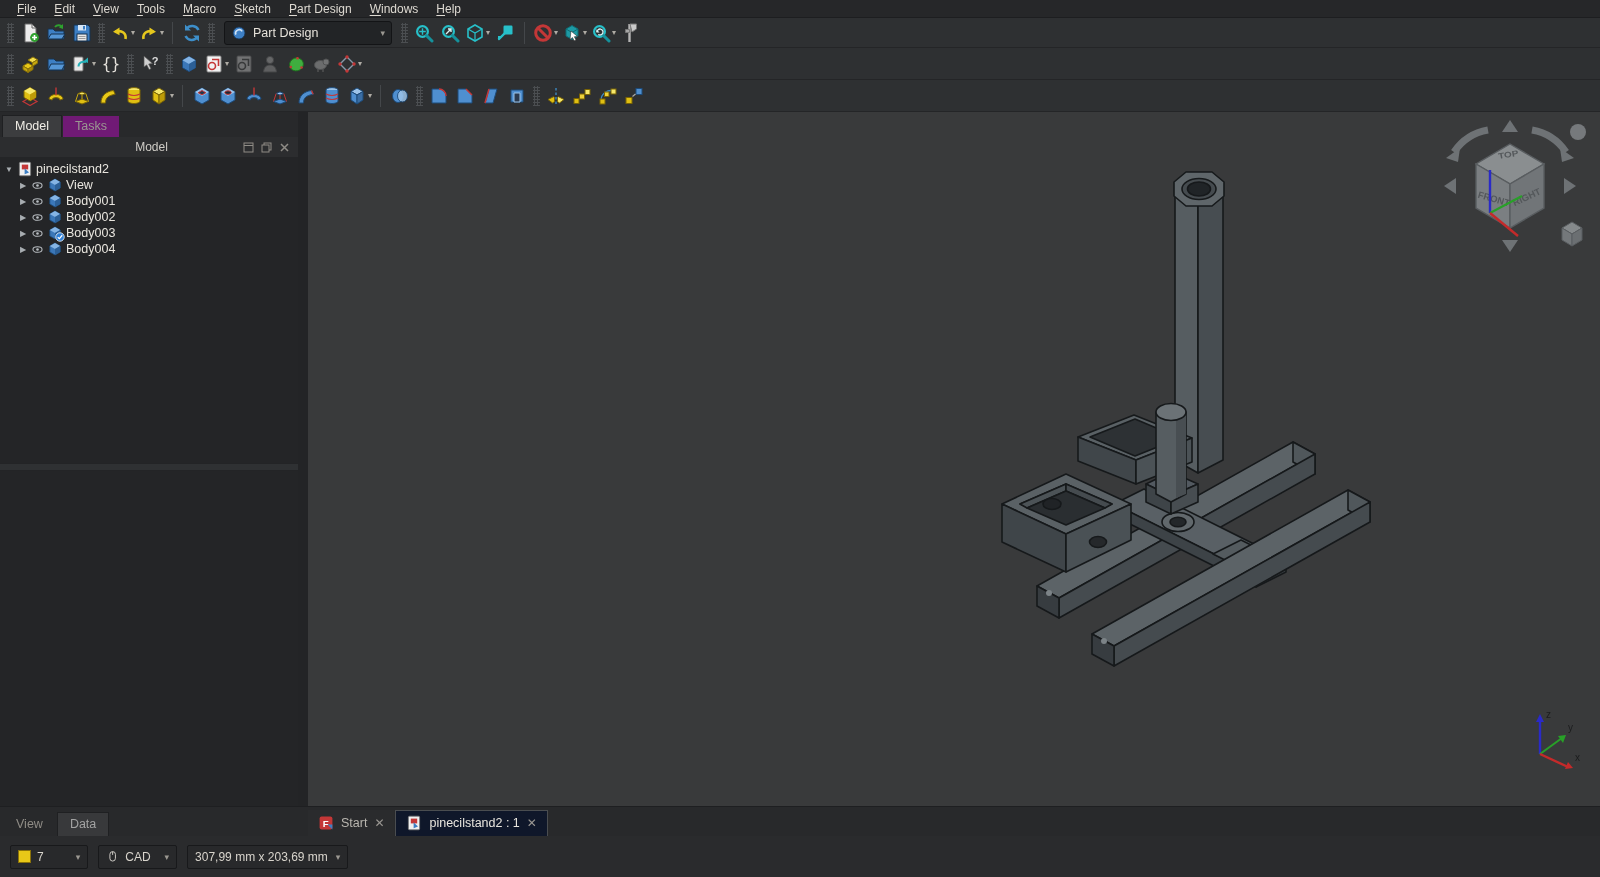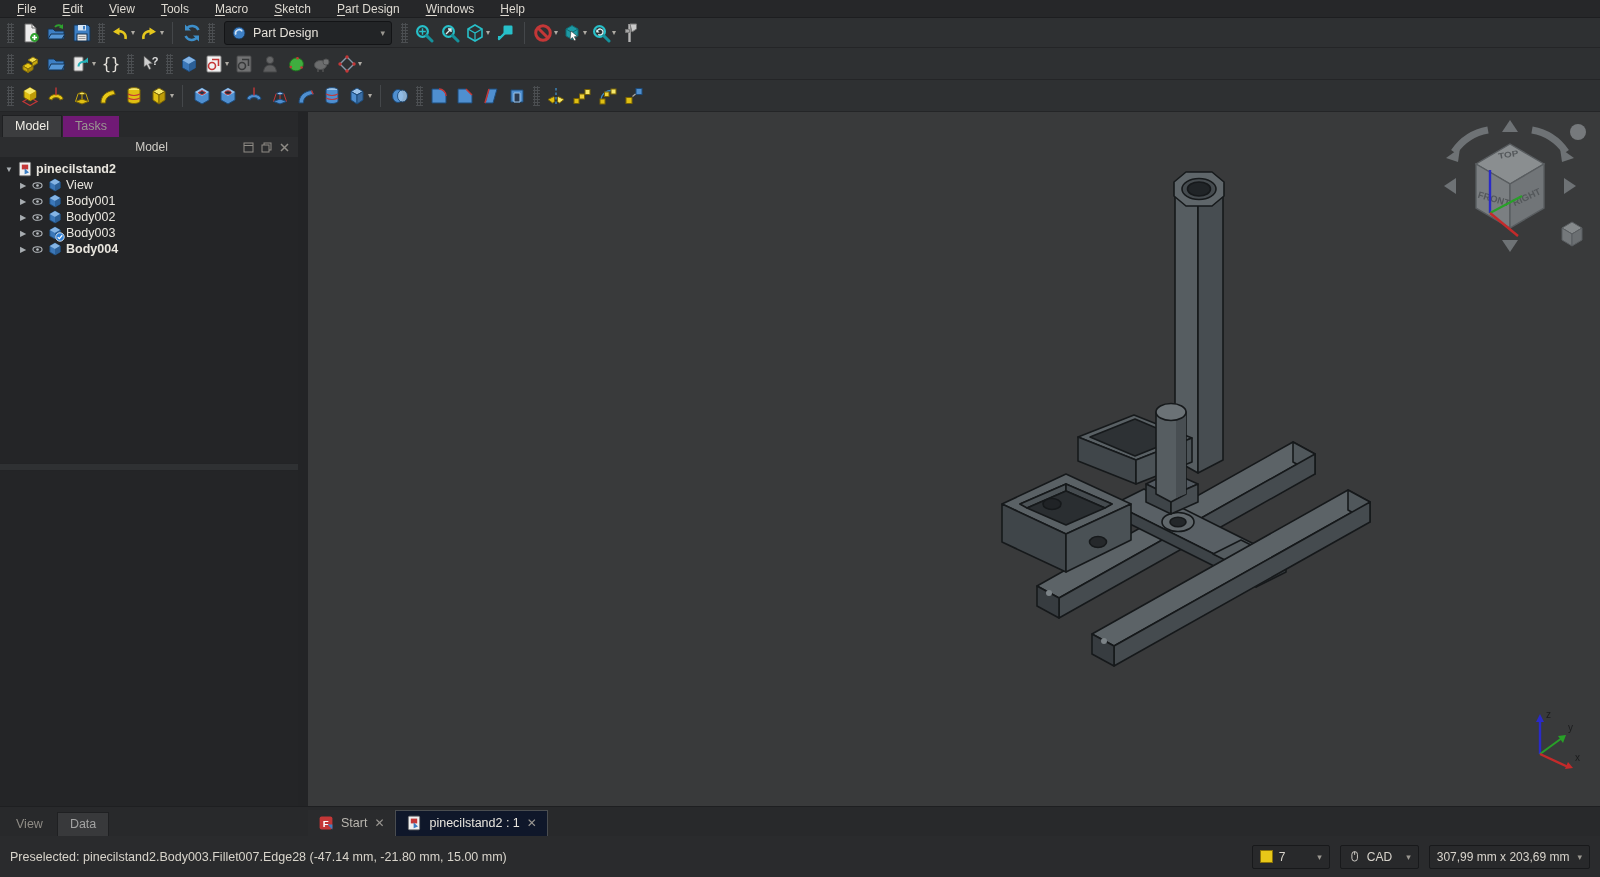--- a/index.html
+++ b/index.html
@@ -2,21 +2,21 @@
 <html><head>
 <meta charset="utf-8">
 <style>
   * { margin:0; padding:0; box-sizing:border-box; }
   html,body { width:1600px; height:877px; overflow:hidden; background:#2a2b2d;
     font-family:"Liberation Sans","DejaVu Sans",sans-serif; color:#d8d4cc; }
   .app { width:1600px; height:877px; display:flex; flex-direction:column; }
 
   
   .menubar { height:18px; background:#262729; display:flex; align-items:center;
-    padding-left:8px; gap:8px; border-bottom:1px solid #1d1e20; }
+    padding-left:8px; gap:0; border-bottom:1px solid #1d1e20; }
   .menuitem { padding:1px 9px; font-size:12px; color:#dedad2; cursor:default; }
   .menuitem u { text-decoration-thickness:1px; text-underline-offset:2px; }
 
   
   .toolbar { background:#2e3032; display:flex; align-items:center; padding:0 4px;
     border-bottom:1px solid #242527; }
   .tb-row1 { height:30px; } .tb-row2 { height:32px; } .tb-row3 { height:32px; }
   .grip { width:7px; height:20px; margin:0 3px;
     background-image:radial-gradient(#4b4e51 1px, transparent 1.1px);
     background-size:3px 3px; flex:0 0 auto; }
@@ -42,21 +42,21 @@
   .panelhead { height:21px; display:flex; align-items:center; background:#2c2d2f;
     border-bottom:1px solid #242527; font-size:12px; color:#cfccc6; }
   .panelhead .title { flex:1; text-align:center; padding-left:60px; }
   .winbtns { display:flex; gap:7px; padding-right:8px; color:#8f8c86; }
   .winbtn svg { display:block; }
   .treearea { height:305px; background:#242527; overflow:hidden; padding-top:3px; }
   .trow { display:flex; align-items:center; height:16px; font-size:12.5px; color:#e8e5de;
     padding-left:4px; gap:3px; white-space:nowrap; }
   .trow .exp { width:10px; font-size:8px; color:#a8adb1; text-align:center; }
   .trow.child { padding-left:18px; }
-  .bold { font-weight:bold; }
+  .bold { font-weight:normal; }
   .chk-wrap { position:relative; width:16px; height:16px; }
   .chk-wrap .overlay { position:absolute; right:-2px; bottom:-1px; width:10px; height:10px; }
   .splitter { height:8px; background:#2f3133; border-top:1px solid #232426;
     border-bottom:1px solid #232426; }
   .proparea { flex:1; background:#242527; }
 
   .dockgap { width:10px; background:#232426; }
 
   .viewport { flex:1; position:relative; background:#393a3b; min-width:0; }
   .viewport > svg { position:absolute; }
@@ -872,21 +872,20 @@
         <svg class="ic16">
             <use href="#s-fcdoc"></use>
           </svg>
         <span>pinecilstand2 : 1</span>
         <span class="x">✕</span>
       </span>
     </div>
   </div>
 
   <div class="statusbar">
-    <span class="statustext">Preselected: pinecilstand2.Body003.Fillet007.Edge28 (-47.14 mm, -21.80 mm, 15.00 mm)</span>
     <span class="statuswidget">
       <span class="swatch"></span>
       <span>7</span>
       <span class="arrow" style="margin-left:26px">▾</span>
     </span>
     <span class="statuswidget">
       <svg class="ic16" style="width:13px;height:15px" viewBox="0 0 20 20">
           <use href="#s-mouse"></use>
         </svg>
       <span>CAD</span>

